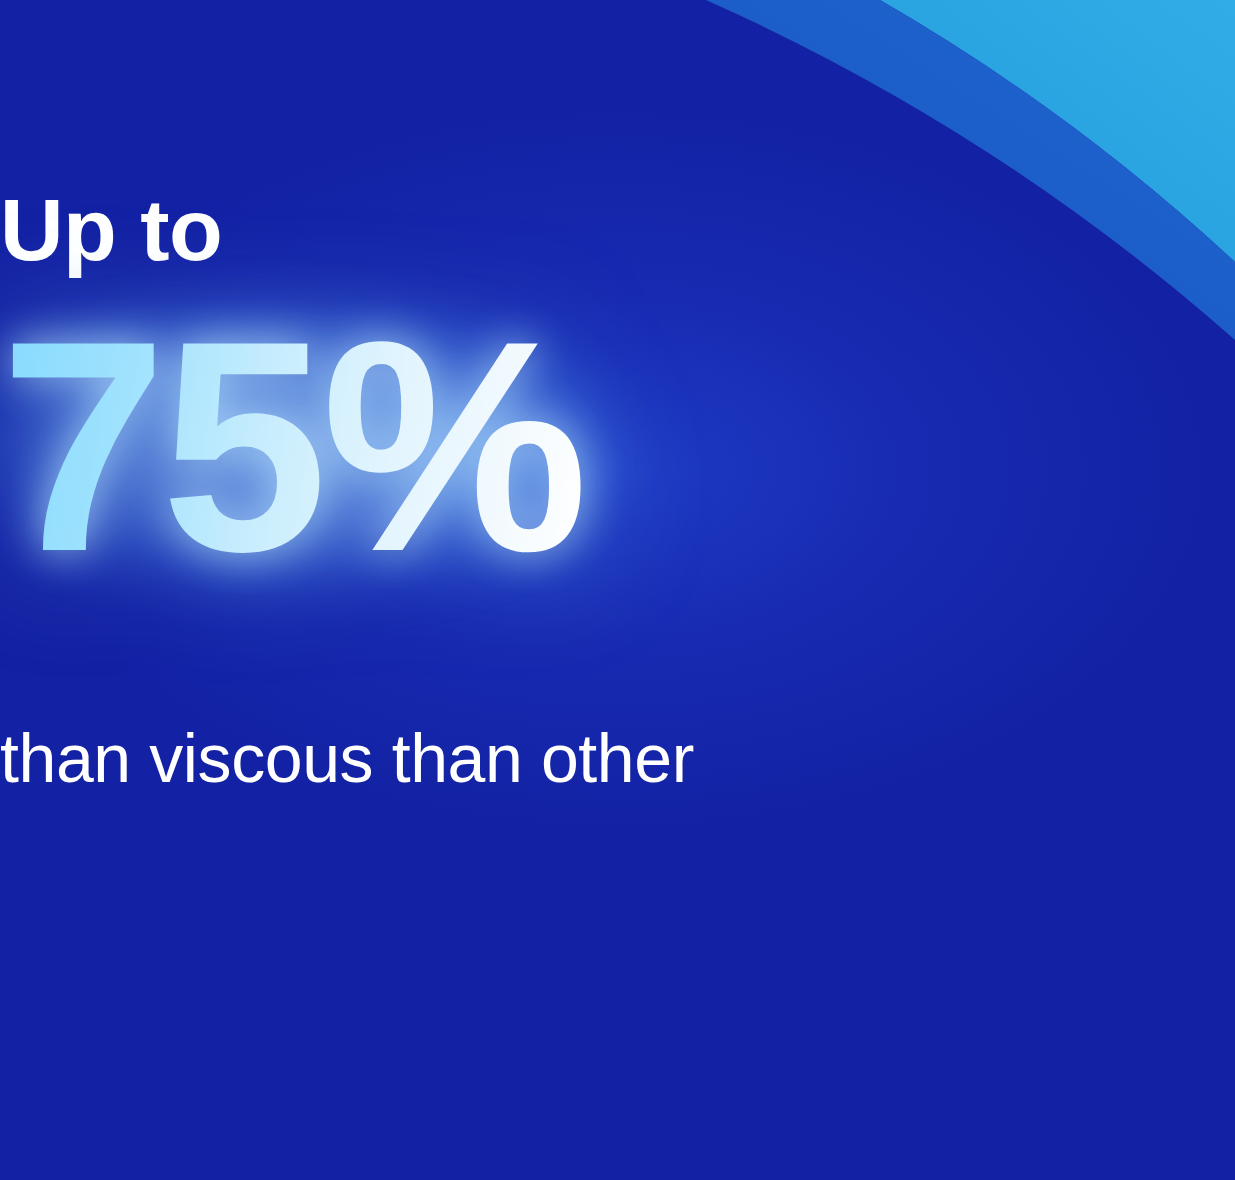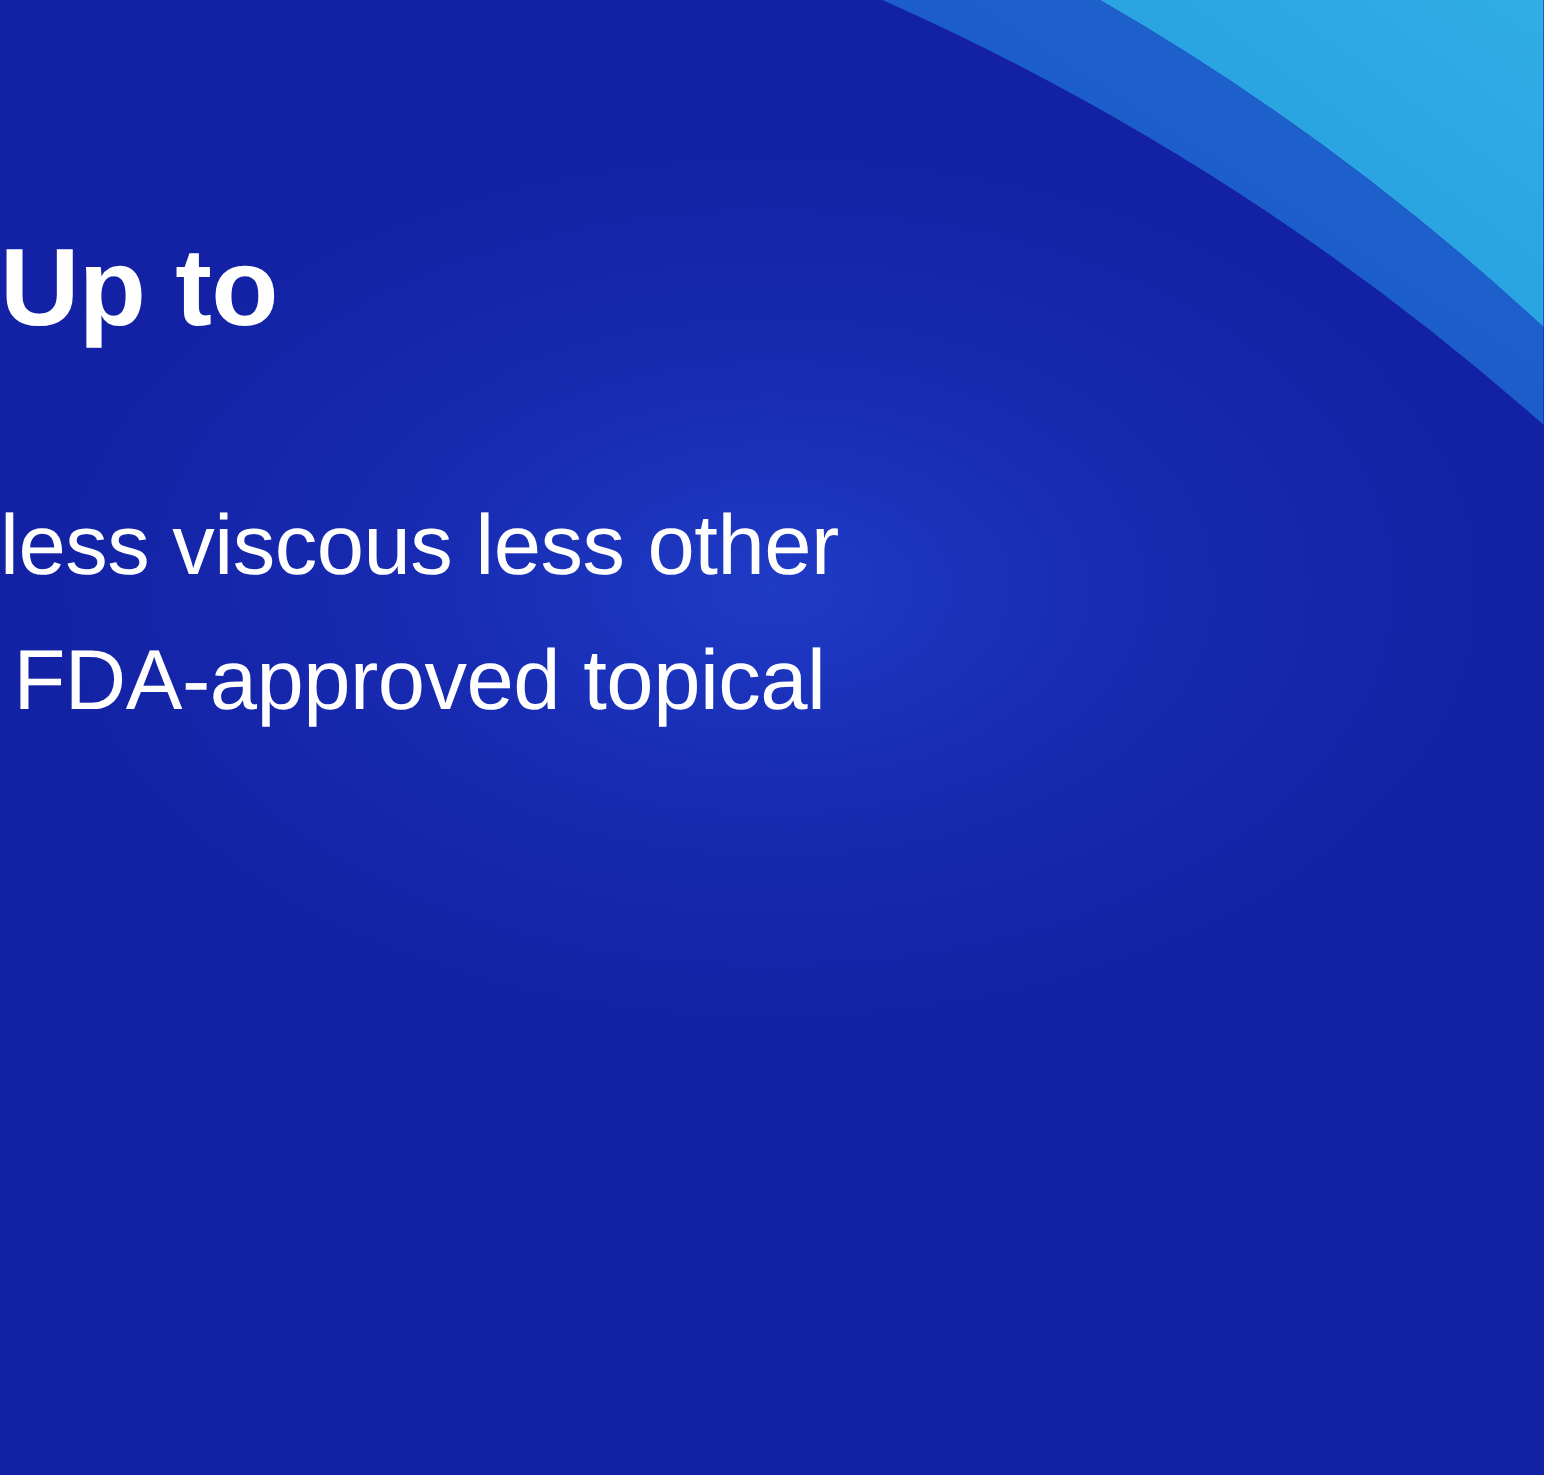--- a/index.html
+++ b/index.html
@@ -155,20 +155,23 @@
                A 2070 2070 0 0 0 706 0 Z" fill="url(#gradMid)"></path>
     </svg>
   </div>
 
   <div class="bg-glow"></div>
 
   <div class="content">
 
     <div class="eyebrow">Up to</div>
 
+    <div class="hero-wrap">
+      <div class="hero-halo"></div>
+      <div class="hero-number">75%</div>
+    </div>
 
     <div class="body-copy">
-      <span class="copy-line">less viscous less other</span>
-      <span class="copy-line">FDA-approved topical</span>
+      <span class="copy-line">than viscous than other</span>
     </div>
 
   </div>
 </div>
 
 </body></html>

